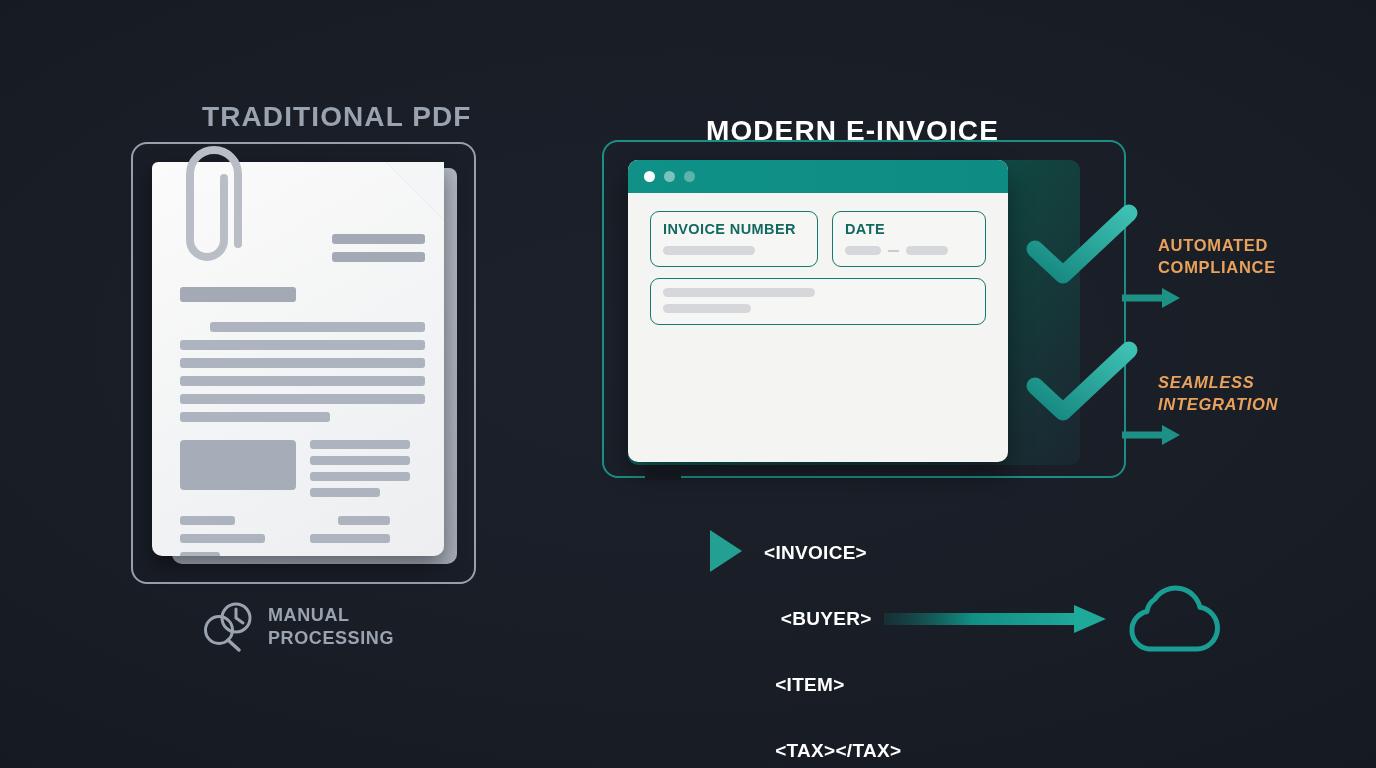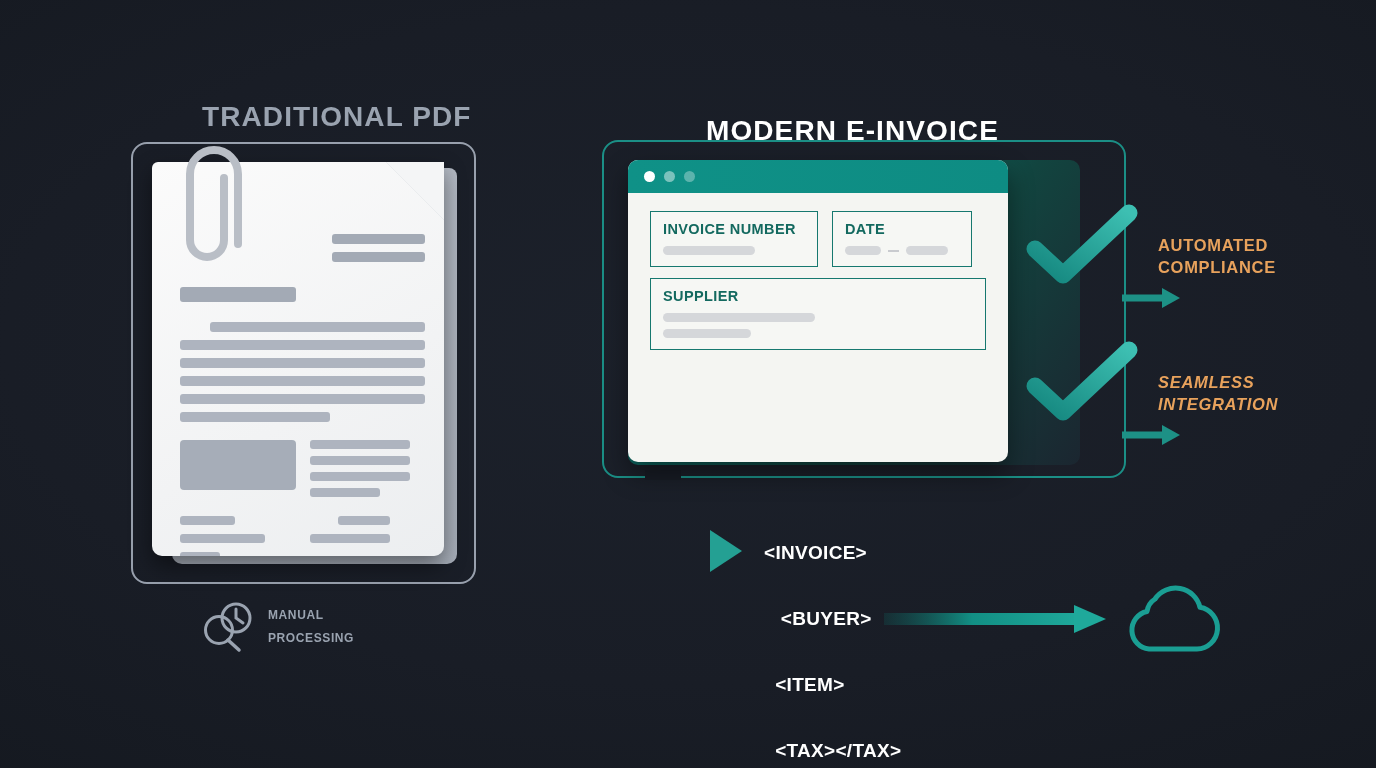--- a/index.html
+++ b/index.html
@@ -89,21 +89,21 @@
   #paperclip { position: absolute; left: 178px; top: 148px; }
 
   
   #manual-processing {
     position: absolute;
     left: 200px; top: 600px;
     display: flex; align-items: center; gap: 14px;
   }
   #manual-processing .caption {
     color: #9aa3b0;
-    font-size: 12px;
+    font-size: 18px;
     font-weight: bold;
     letter-spacing: .6px;
     line-height: 23px;
   }
 
   
   #einvoice-frame {
     position: absolute;
     left: 602px; top: 140px;
     width: 524px; height: 338px;
@@ -144,27 +144,27 @@
   .dot.d2 { background: rgba(255,255,255,.45); }
   .dot.d3 { background: rgba(255,255,255,.32); }
 
   #card-body {
     padding: 18px 22px;
     display: flex; flex-direction: column; gap: 11px;
   }
   .field-row { display: flex; gap: 14px; }
   .field {
     border: 1.5px solid #16786f;
-    border-radius: 0;
+    border-radius: 9px;
     padding: 9px 12px 11px;
     box-sizing: border-box;
     background: #f6f7f4;
   }
   .field.invoice-number { width: 168px; }
-  .field.date { width: 140px; }
+  .field.date { width: 154px; }
   .field.full { width: 100%; }
   .field-label {
     color: #13695f;
     font-size: 14.5px;
     font-weight: bold;
     letter-spacing: .4px;
     margin-bottom: 9px;
   }
   .ph {
     height: 9px;
@@ -309,21 +309,20 @@
           <div class="ph-row">
             <div class="ph" style="width:36px;"></div>
             <div class="ph-dash"></div>
             <div class="ph" style="width:42px;"></div>
           </div>
         </div>
       </div>
 
 
       <div class="field full">
-        <div class="field-label">SUPPLIER</div>
         <div class="ph" style="width:152px;margin-bottom:7px;"></div>
         <div class="ph" style="width:88px;"></div>
       </div>
 
     </div>
   </div>
 
   <span class="benefit-check" style="left:1025px;top:205px;">
     <svg width="115" height="80" viewBox="0 0 115 80">
       <defs>

